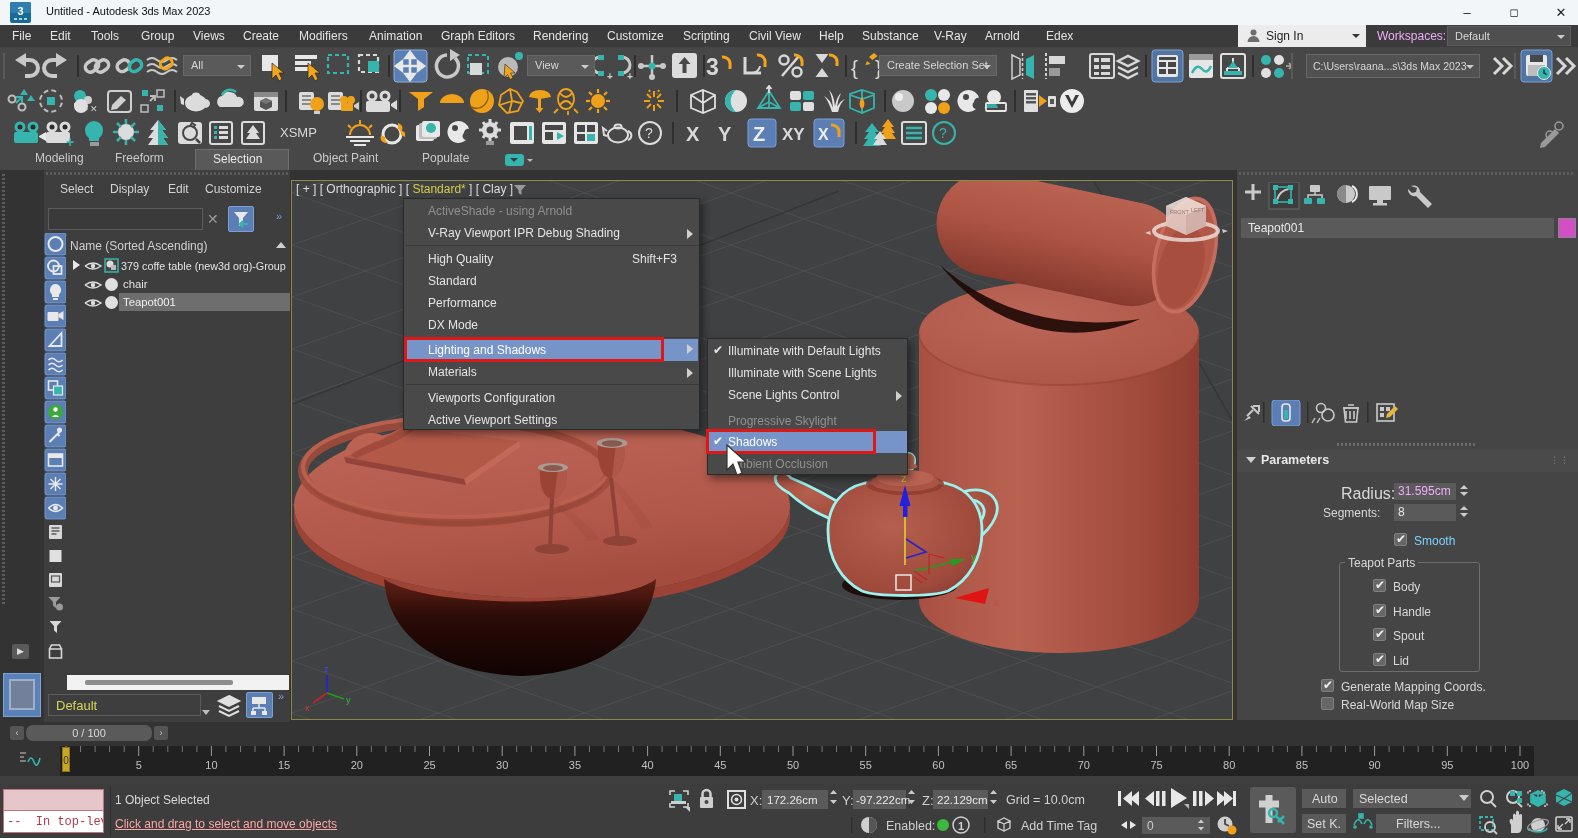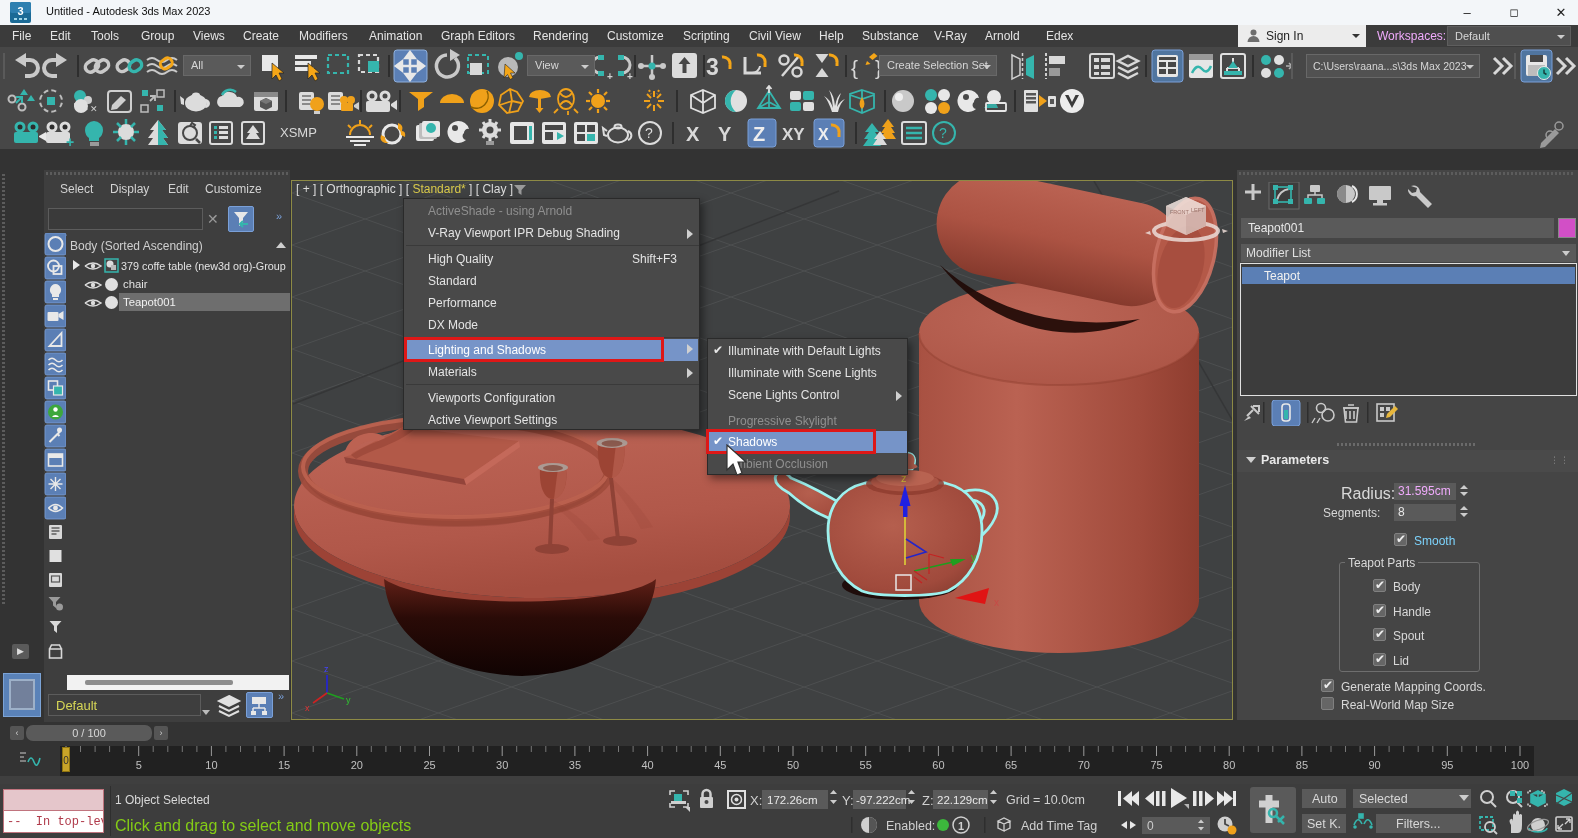--- a/index.html
+++ b/index.html
@@ -593,20 +593,34 @@
       <circle cx="944" cy="16" r="11" fill="none" stroke="#35b5ad" stroke-width="2"></circle>
         <text x="939" y="21" font-size="14" fill="#35b5ad">?</text>
 
       <g transform="translate(1537,4)">
           <path d="M4 22 l14 -14 4 4 -14 14 -5 1 z" fill="#9a9a9a"></path>
           <circle cx="22" cy="5" r="4" fill="none" stroke="#9a9a9a" stroke-width="1.5"></circle>
           <circle cx="13" cy="14" r="4" fill="none" stroke="#9a9a9a" stroke-width="1.5"></circle>
         </g>
     </svg>
   </div>
+  <div class="abs" id="ribbon">
+    <span class="rtab" style="left:35px">Modeling</span>
+    <span class="rtab" style="left:115px">Freeform</span>
+    <div class="abs" style="left:195px;top:0;width:94px;height:21px;background:#595959;border:1px solid #6e6e6e;border-bottom:none;color:#e8e8e8;">
+        <span class="abs" style="left:17px;top:2px">Selection</span>
+      </div>
+    <span class="rtab" style="left:313px">Object Paint</span>
+    <span class="rtab" style="left:422px">Populate</span>
+    <svg class="abs" style="left:505px;top:4px" width="30" height="14">
+        <rect x="0" y="1" width="19" height="12" rx="3" fill="#35b5ad"></rect>
+        <path d="M5 5 l4 4 4-4 z" fill="#30403f"></path>
+        <path d="M22 6 l3 3 3 -3 z" fill="#bbb"></path>
+      </svg>
+  </div>
   <div class="abs" id="leftdock">
       <div class="abs" style="left:2px;top:4px;width:3px;height:430px;background-image:repeating-linear-gradient(180deg,#5c5c5c 0 2px,transparent 2px 4px);"></div>
     <div class="abs" style="left:12px;top:474px;width:17px;height:15px;background:#5a5a5a;border-radius:2px;color:#ddd;font-size:9px;text-align:center;line-height:15px;">▶</div>
     <div class="abs" style="left:3px;top:503px;width:38px;height:44px;background:#5a82b8;border:1px solid #7ba3d6;">
         <div class="abs" style="left:5px;top:5px;width:26px;height:31px;background:#72809b;border:2px solid #9db0c8;"></div>
       </div>
   </div>
   <div class="abs" id="explorer">
     <div class="abs" style="left:2px;top:2px;width:242px;height:3px;background-image:repeating-linear-gradient(90deg,#5c5c5c 0 2px,transparent 2px 4px);"></div>
     <div class="abs" style="left:16px;top:12px;color:#d2d2d2;font-size:12px;">Select</div>
@@ -702,21 +716,21 @@
           </g>
           <g transform="translate(11.5 395)">
             <path d="M-6 -7 h12 l-4.5 5 v7 l-3 -2.5 v-4.5 z" fill="#d8d8d8"></path>
           </g>
           <g transform="translate(11.5 419)">
             <path d="M-6 -3 h12 v9 h-12 z M-6 -3 l2 -4 h8 l2 4" fill="none" stroke="#d8d8d8" stroke-width="1.6"></path>
           </g>
         </svg></div>
 
     <div class="abs" style="left:22px;top:66px;width:224px;height:452px;background:#3e3e3e;">
-      <div class="abs" style="left:4px;top:3px;color:#cfcfcf;font-size:12px;">Body (Sorted Ascending)</div>
+      <div class="abs" style="left:4px;top:3px;color:#cfcfcf;font-size:12px;">Name (Sorted Ascending)</div>
       <div class="abs" style="right:4px;top:6px;width:0;height:0;border-left:5px solid transparent;border-right:5px solid transparent;border-bottom:6px solid #cfcfcf;"></div>
       <div class="abs" style="left:0;top:21px;width:224px;height:18px;">
         <span class="abs" style="left:7px;top:3px;width:0;height:0;border-top:5px solid transparent;border-bottom:5px solid transparent;border-left:7px solid #e8e8e8;"></span>
         <svg class="abs" style="left:18px;top:3px" width="18" height="12">
             <path d="M1 6 q8 -6 16 0 q-8 6 -16 0" fill="none" stroke="#ddd" stroke-width="1.5"></path>
             <circle cx="9" cy="6" r="2.2" fill="#ddd"></circle>
           </svg>
         <svg class="abs" style="left:38px;top:1px" width="15" height="15">
             <rect x="1" y="1" width="13" height="13" fill="#444" stroke="#35b5ad" stroke-width="1.5"></rect>
             <circle cx="6" cy="6" r="3.5" fill="#ddd"></circle>
@@ -1032,29 +1046,20 @@
           <rect x="128" y="4" width="22" height="14" rx="1"></rect>
           <rect x="136" y="18" width="6" height="3"></rect>
           <rect x="132" y="21" width="14" height="2.5"></rect>
         </g>
       <path d="M170 4 a6.5 6.5 0 0 1 9 6 l12 12 -4 4 -12 -12 a6.5 6.5 0 0 1 -8 -7 l4 4 4 -1 1 -4 z" fill="#c9c9c9"></path>
     </svg>
     <div class="abs" style="left:4px;top:48px;width:313px;height:20px;background:#5a5a5a;color:#e8e8e8;font-size:12px;">
         <span class="abs" style="left:7px;top:3px">Teapot001</span>
       </div>
     <div class="abs" style="left:321px;top:48px;width:18px;height:20px;background:#d24fc6;border:1px solid #888;"></div>
-    <div class="abs" style="left:4px;top:74px;width:335px;height:18px;background:#5a5a5a;color:#e0e0e0;font-size:12px;">
-        <span class="abs" style="left:5px;top:2px">Modifier List</span>
-      <div class="abs" style="right:6px;top:7px;width:0;height:0;border-left:4px solid transparent;border-right:4px solid transparent;border-top:5px solid #ccc;"></div>
-      </div>
-    <div class="abs" style="left:3px;top:93px;width:337px;height:133px;background:#3c3c3c;border:1px solid #e0e0e0;">
-      <div class="abs" style="left:1px;top:3px;width:333px;height:17px;background:#5b7fb5;color:#f0f0f0;font-size:12px;">
-          <span class="abs" style="left:22px;top:2px">Teapot</span>
-        </div>
-    </div>
     <svg class="abs" style="left:4px;top:230px" width="160" height="26" viewBox="0 0 160 26">
       <path d="M6 16 l6 -6 m-2 -4 l8 8 m-6 -8 l6 0 0 6" stroke="#c9c9c9" stroke-width="2" fill="none"></path>
         <path d="M3 21 l5 -5 2 2 z" fill="#c9c9c9"></path>
       <rect x="22" y="2" width="1.5" height="21" fill="#2e2e2e"></rect>
       <rect x="31" y="0" width="28" height="26" rx="3" fill="#5b7fb5" stroke="#7aa0d8"></rect>
       <rect x="41" y="4" width="8" height="17" rx="3" fill="none" stroke="#e8e8e8" stroke-width="1.6"></rect>
         <rect x="43" y="10" width="4" height="9" fill="#35b5ad"></rect>
       <rect x="66" y="2" width="1.5" height="21" fill="#2e2e2e"></rect>
       <g fill="none" stroke="#c9c9c9" stroke-width="1.6">
           <circle cx="80" cy="8" r="4.5"></circle>
@@ -1235,21 +1240,21 @@
     <div class="abs" style="left:2px;top:1px;width:8px;height:25px;background:#c8a429;border:1px solid #8f7410;color:#333;font-size:10px;text-align:center;line-height:25px;">0</div>
   </div>
   <div class="abs" style="left:0;top:776px;width:1578px;height:8px;background:#3f3f3f;"></div>
   <div class="abs" id="statusbar">
     <div class="abs" style="left:3px;top:5px;width:101px;height:22px;background:#e5c6cb;border:1px solid #c0747e;"></div>
     <div class="abs" style="left:3px;top:27px;width:101px;height:22px;background:#ffffff;border:1px solid #c0747e;border-top:none;font-family:'Liberation Mono',monospace;font-size:12px;color:#b03a4a;white-space:nowrap;overflow:hidden;">
         <span class="abs" style="left:3px;top:4px;">--&nbsp;&nbsp;In&nbsp;top-lev</span>
       </div>
     <div class="abs" style="left:110px;top:2px;width:1px;height:50px;background:#2e2e2e;"></div>
     <div class="abs txt" style="left:115px;top:9px;color:#d8d8d8;font-size:12px;">1 Object Selected</div>
-    <div class="abs txt" style="left:115px;top:33px;color:#84cc16;font-size:16px;">Click and drag to select and move objects</div>
+    <div class="abs txt" style="left:115px;top:33px;color:#fca5a5;font-size:12px;text-decoration:underline;">Click and drag to select and move objects</div>
     <svg class="abs" style="left:666px;top:3px" width="912" height="50" viewBox="0 0 912 50">
 
       <g stroke="#cfcfcf" stroke-width="1.6" fill="none">
           <path d="M4 8 l0 -4 5 0 M17 4 l5 0 0 4 M22 16 l0 4 -5 0 M9 20 l-5 0 0 -4"></path>
         </g>
       <rect x="8" y="7" width="8" height="7" fill="#35b5ad"></rect>
         <path d="M5 14 h15 v3 h-15 z" fill="#cfcfcf"></path>
         <path d="M19 20 l5 0 0 5 z" fill="#cfcfcf"></path>
 
       <rect x="34" y="10" width="13" height="11" rx="1" fill="#cfcfcf"></rect>

